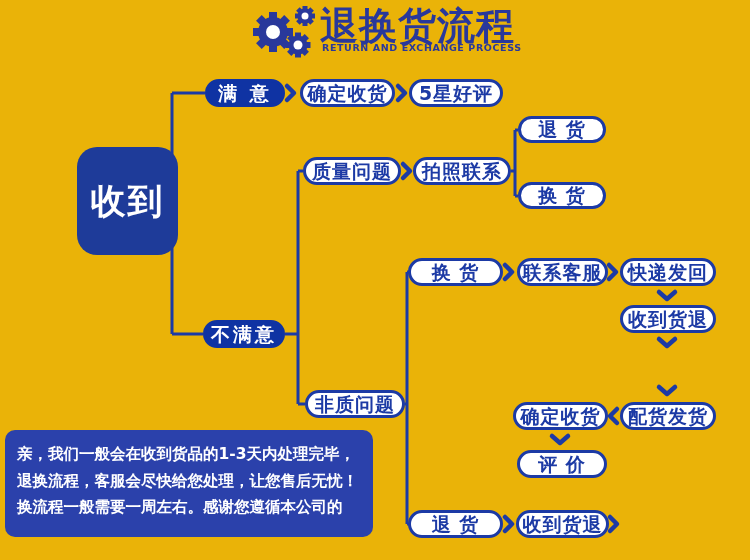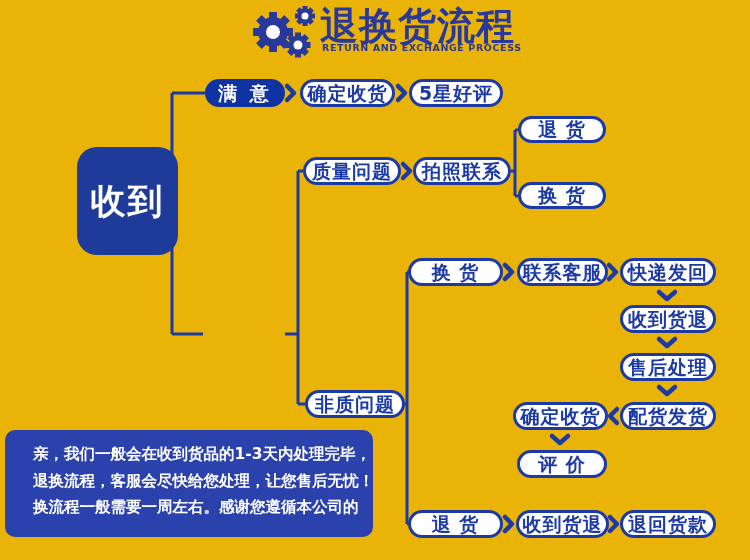--- a/index.html
+++ b/index.html
@@ -35,21 +35,21 @@
   }
   .bigbox{
     position:absolute;left:37px;top:147px;width:101px;height:108px;
     background:var(--box);border-radius:20px;color:#fff;font-weight:bold;
     display:flex;flex-direction:column;align-items:center;justify-content:center;margin-left:40px;
   }
   .bigbox div{font-size:35px;line-height:46px;letter-spacing:2px;}
   .note{
     position:absolute;left:5px;top:430px;width:368px;height:107px;
     box-sizing:border-box;background:var(--panel);border-radius:10px;
-    color:#fff;font-weight:bold;font-size:15.5px;padding:11px 28px;
+    color:#fff;font-weight:bold;font-size:15.5px;padding:11px 12px;
   }
   .note div{line-height:26.5px;white-space:nowrap;}
 </style>
 </head>
 <body>
 
 <div class="canvas">
 
   <svg class="gears" width="78" height="60" viewBox="0 0 78 60">
     <g stroke="#29389b" fill="#29389b">
@@ -129,34 +129,33 @@
 
   <div class="pill pill--filled" style="left:205px;top:79px;width:80px;height:28px;">满 意</div>
   <div class="pill" style="left:300px;top:79px;width:95px;height:28px;">确定收货</div>
   <div class="pill" style="left:409px;top:79px;width:94px;height:28px;">5星好评</div>
 
   <div class="pill" style="left:303px;top:157px;width:98px;height:28px;">质量问题</div>
   <div class="pill" style="left:413px;top:157px;width:98px;height:28px;">拍照联系</div>
   <div class="pill" style="left:518px;top:116px;width:88px;height:27px;">退 货</div>
   <div class="pill" style="left:518px;top:182px;width:88px;height:27px;">换 货</div>
 
+  <div class="pill pill--filled" style="left:203px;top:320px;width:82px;height:28px;">不满意</div>
   <div class="pill" style="left:305px;top:390px;width:100px;height:28px;">非质问题</div>
 
   <div class="pill" style="left:408px;top:258px;width:95px;height:28px;">换 货</div>
   <div class="pill" style="left:517px;top:258px;width:91px;height:28px;">联系客服</div>
   <div class="pill" style="left:620px;top:258px;width:96px;height:28px;">快递发回</div>
   <div class="pill" style="left:620px;top:305px;width:96px;height:28px;">收到货退</div>
-  <div class="pill" style="left:620px;top:353px;width:96px;height:28px;">售后处理</div>
   <div class="pill" style="left:620px;top:402px;width:96px;height:28px;">配货发货</div>
   <div class="pill" style="left:513px;top:402px;width:95px;height:28px;">确定收货</div>
   <div class="pill" style="left:517px;top:450px;width:90px;height:28px;">评 价</div>
 
   <div class="pill" style="left:408px;top:510px;width:95px;height:28px;">退 货</div>
   <div class="pill" style="left:516px;top:510px;width:93px;height:28px;">收到货退</div>
-  <div class="pill" style="left:620px;top:510px;width:96px;height:28px;">退回货款</div>
 
   <div class="note">
     <div>亲，我们一般会在收到货品的1-3天内处理完毕，</div>
     <div>退换流程，客服会尽快给您处理，让您售后无忧！</div>
     <div>换流程一般需要一周左右。感谢您遵循本公司的</div>
   </div>
 
 </div>
 
 </body></html>

